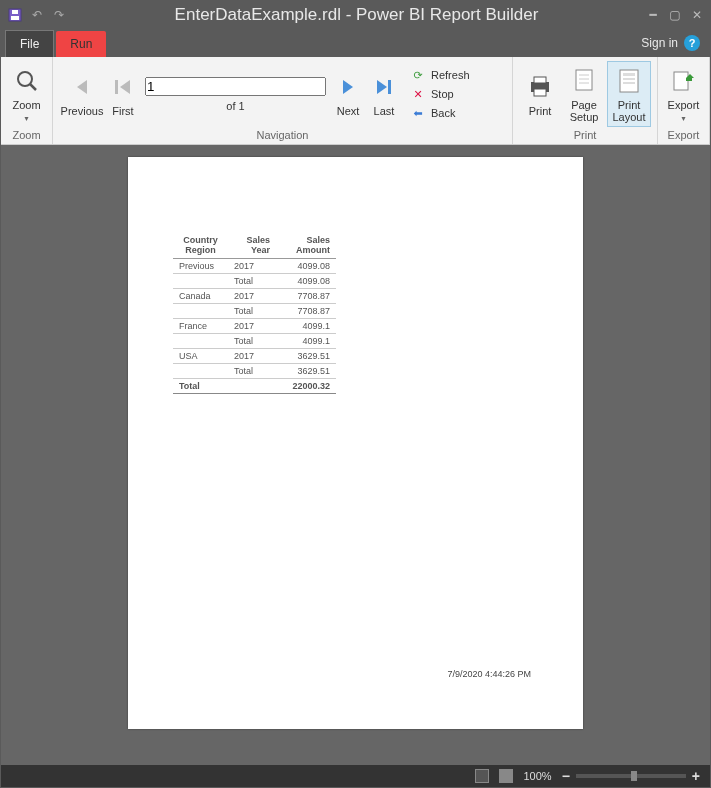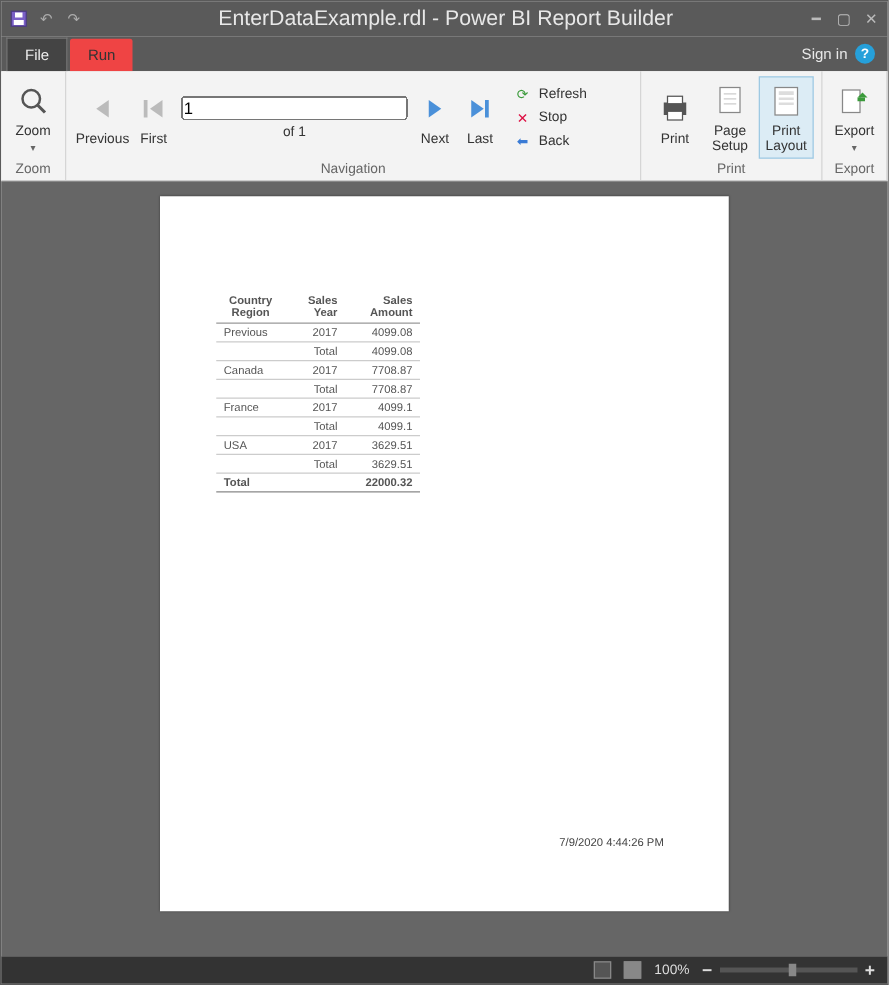--- a/index.html
+++ b/index.html
@@ -36,21 +36,21 @@
     .smallbtn .sicon{width:14px;height:14px;display:inline-flex;align-items:center;justify-content:center;}
     
     .workspace { flex:1; background:#666; display:flex; align-items:flex-start; justify-content:center; overflow:auto; padding:12px 0 0 0;}
     .page { background:#fff; width:455px; height:572px; box-shadow:0 0 2px rgba(0,0,0,.4); position:relative; padding:75px 45px 30px 45px; font-family: "Segoe UI", Arial, sans-serif;}
     
     .report-table { border-collapse:collapse; font-size:9px; color:#555; }
     .report-table th { font-weight:bold; text-align:right; padding:3px 6px; border-bottom:1px solid #999; }
     .report-table th.left { }
     .report-table td { padding:2px 6px; border-bottom:1px solid #ccc; }
     .report-table td.country { text-align:left; width:55px;}
-    .report-table td.year { text-align:right; width:48px;}
+    .report-table td.year { text-align:left; width:48px;}
     .report-table td.amt { text-align:right; width:60px;}
     .report-table tr.grand td { font-weight:bold; border-top:1px solid #888; border-bottom:1px solid #888;}
     .timestamp-footer { position:absolute; right:52px; bottom:50px; font-size:9px; color:#444;}
     
     .statusbar { background:#333; color:#ddd; height:22px; display:flex; align-items:center; justify-content:flex-end; padding:0 10px; gap:10px; font-size:11px;}
     .statusbar .mode-icon{width:14px;height:14px;background:#555;border:1px solid #888;}
     .zoom-slider{ display:flex; align-items:center; gap:6px;}
     .zoom-slider .track{ width:110px; height:4px; background:#555; position:relative;}
     .zoom-slider .thumb{ position:absolute; left:50%; top:-3px; width:6px; height:10px; background:#888;}
     .zoom-btn{ font-size:14px; font-weight:bold; cursor:pointer; color:#ddd;}

